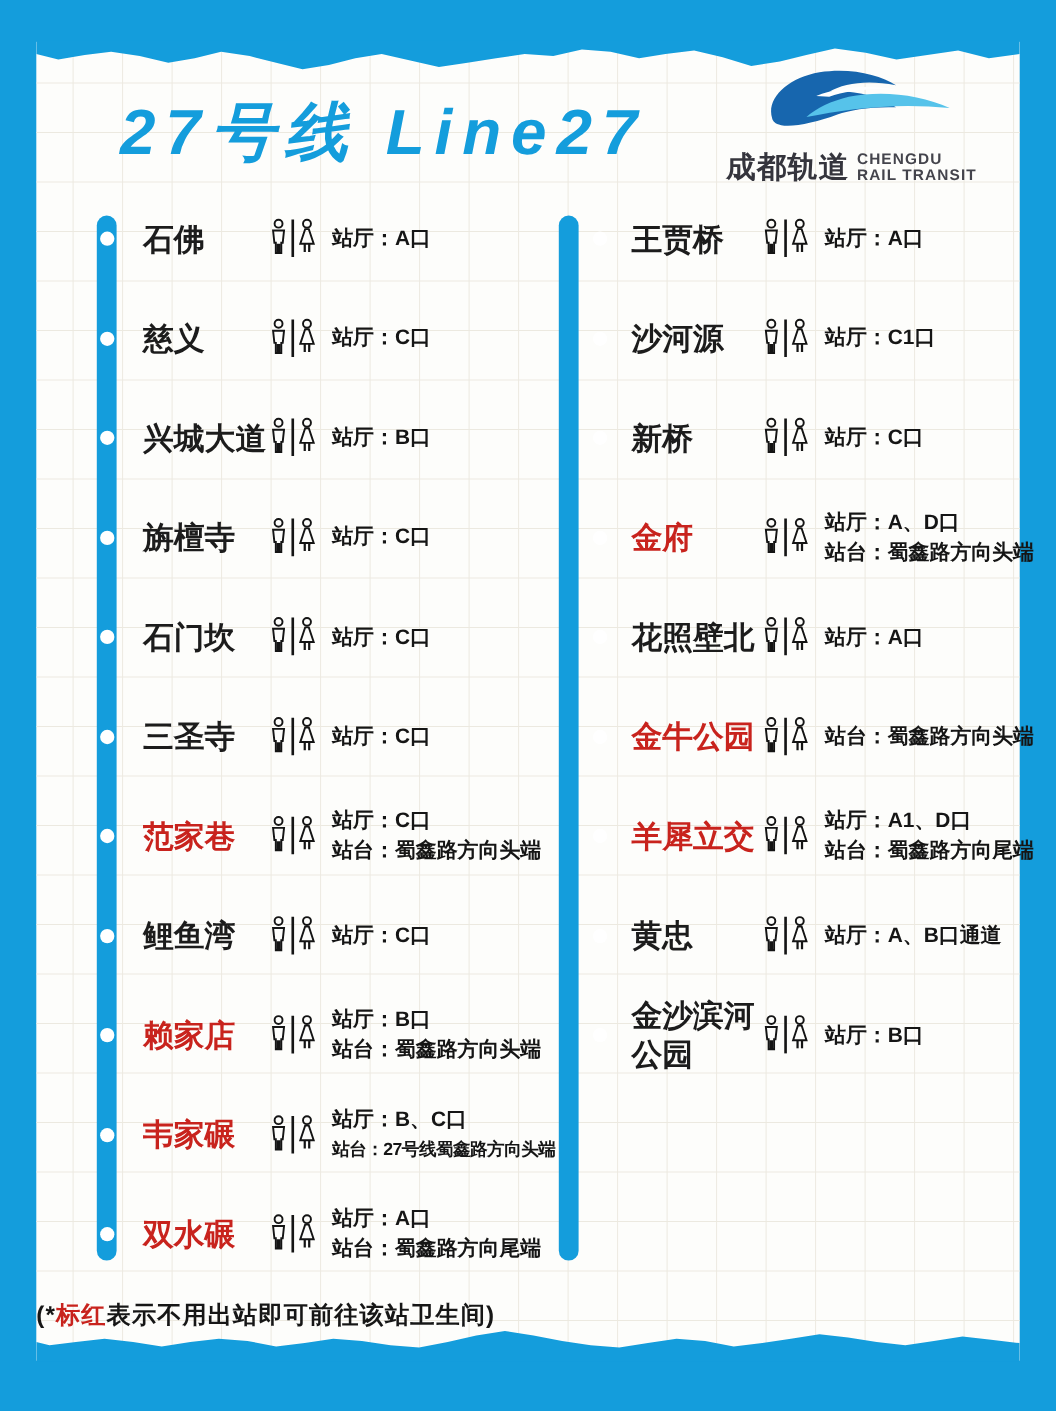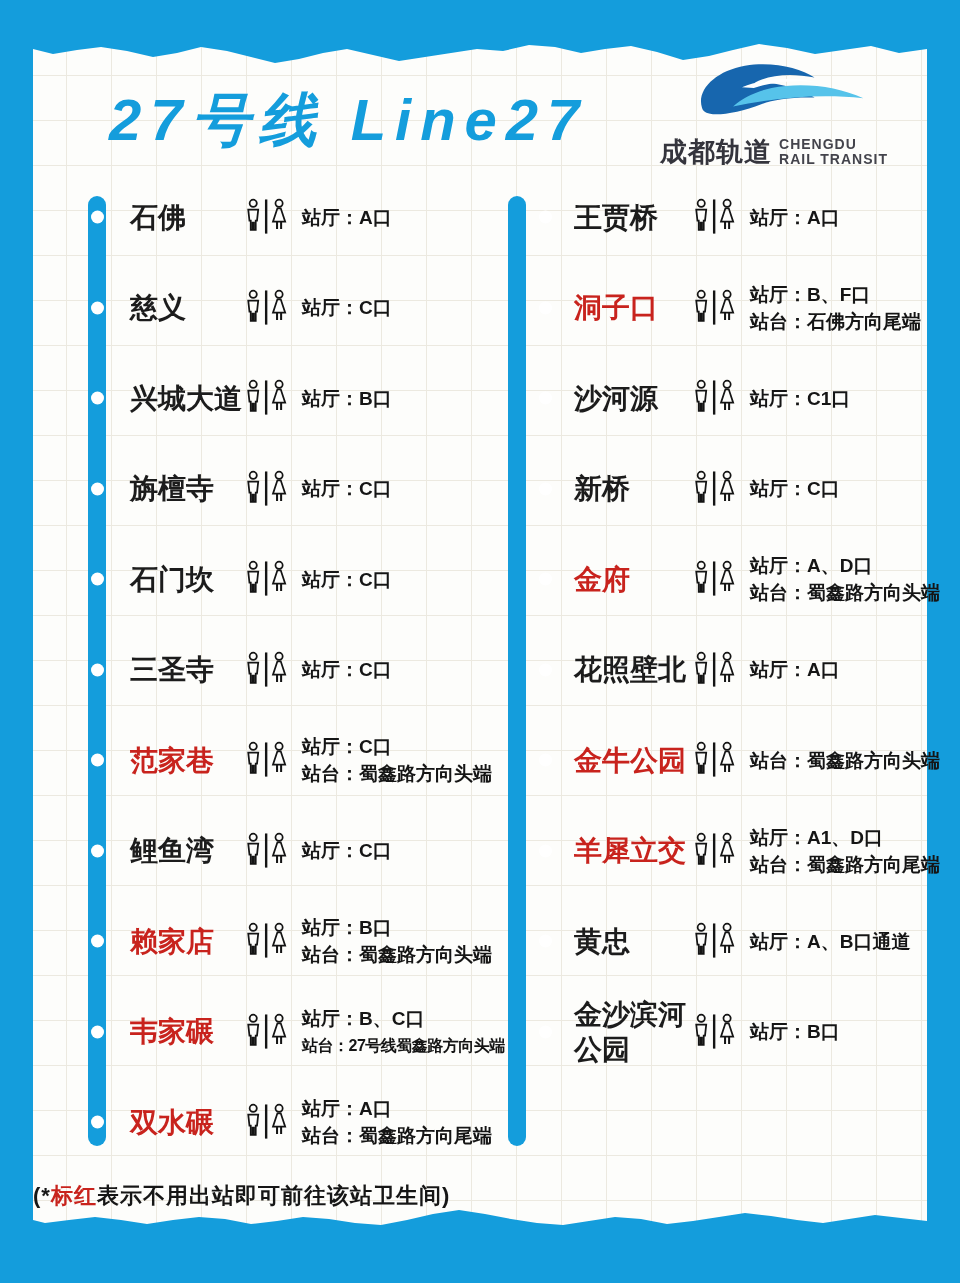--- a/index.html
+++ b/index.html
@@ -364,41 +364,20 @@
         <path d="M36.2,10.6 L39.8,10.6 L44.6,25 L31.4,25 Z"></path>
         <line x1="35.8" y1="25" x2="35.8" y2="33" stroke-width="2.2"></line>
         <line x1="40.2" y1="25" x2="40.2" y2="33" stroke-width="2.2"></line>
       </g>
     </svg>
     <div class="info">
             <div class="info-line">站厅：A口</div>
           </div>
   </div>
 
-  <div class="row">
-    <div class="dot"></div>
-    <div class="name red">洞子口</div>
-    <svg class="wc" viewBox="0 0 52 40">
-      <g fill="none" stroke="#141414" stroke-width="1.9">
-        <circle cx="10" cy="5.2" r="3.9"></circle>
-        <path d="M4.6,12 L15.4,12 L14.1,24 L12.7,24 L12.7,34 L10.7,34 L10.7,26 L9.3,26 L9.3,34 L7.3,34 L7.3,24 L5.9,24 Z"></path>
-      </g>
-      <line x1="24" y1="1" x2="24" y2="38" stroke="#141414" stroke-width="2.6"></line>
-      <g fill="none" stroke="#141414" stroke-width="1.9">
-        <circle cx="38" cy="5.2" r="3.9"></circle>
-        <path d="M36.2,10.6 L39.8,10.6 L44.6,25 L31.4,25 Z"></path>
-        <line x1="35.8" y1="25" x2="35.8" y2="33" stroke-width="2.2"></line>
-        <line x1="40.2" y1="25" x2="40.2" y2="33" stroke-width="2.2"></line>
-      </g>
-    </svg>
-    <div class="info">
-            <div class="info-line">站厅：B、F口</div>
-            <div class="info-line">站台：石佛方向尾端</div>
-          </div>
-  </div>
 
   <div class="row">
     <div class="dot"></div>
     <div class="name">沙河源</div>
     <svg class="wc" viewBox="0 0 52 40">
       <g fill="none" stroke="#141414" stroke-width="1.9">
         <circle cx="10" cy="5.2" r="3.9"></circle>
         <path d="M4.6,12 L15.4,12 L14.1,24 L12.7,24 L12.7,34 L10.7,34 L10.7,26 L9.3,26 L9.3,34 L7.3,34 L7.3,24 L5.9,24 Z"></path>
       </g>
       <line x1="24" y1="1" x2="24" y2="38" stroke="#141414" stroke-width="2.6"></line>

